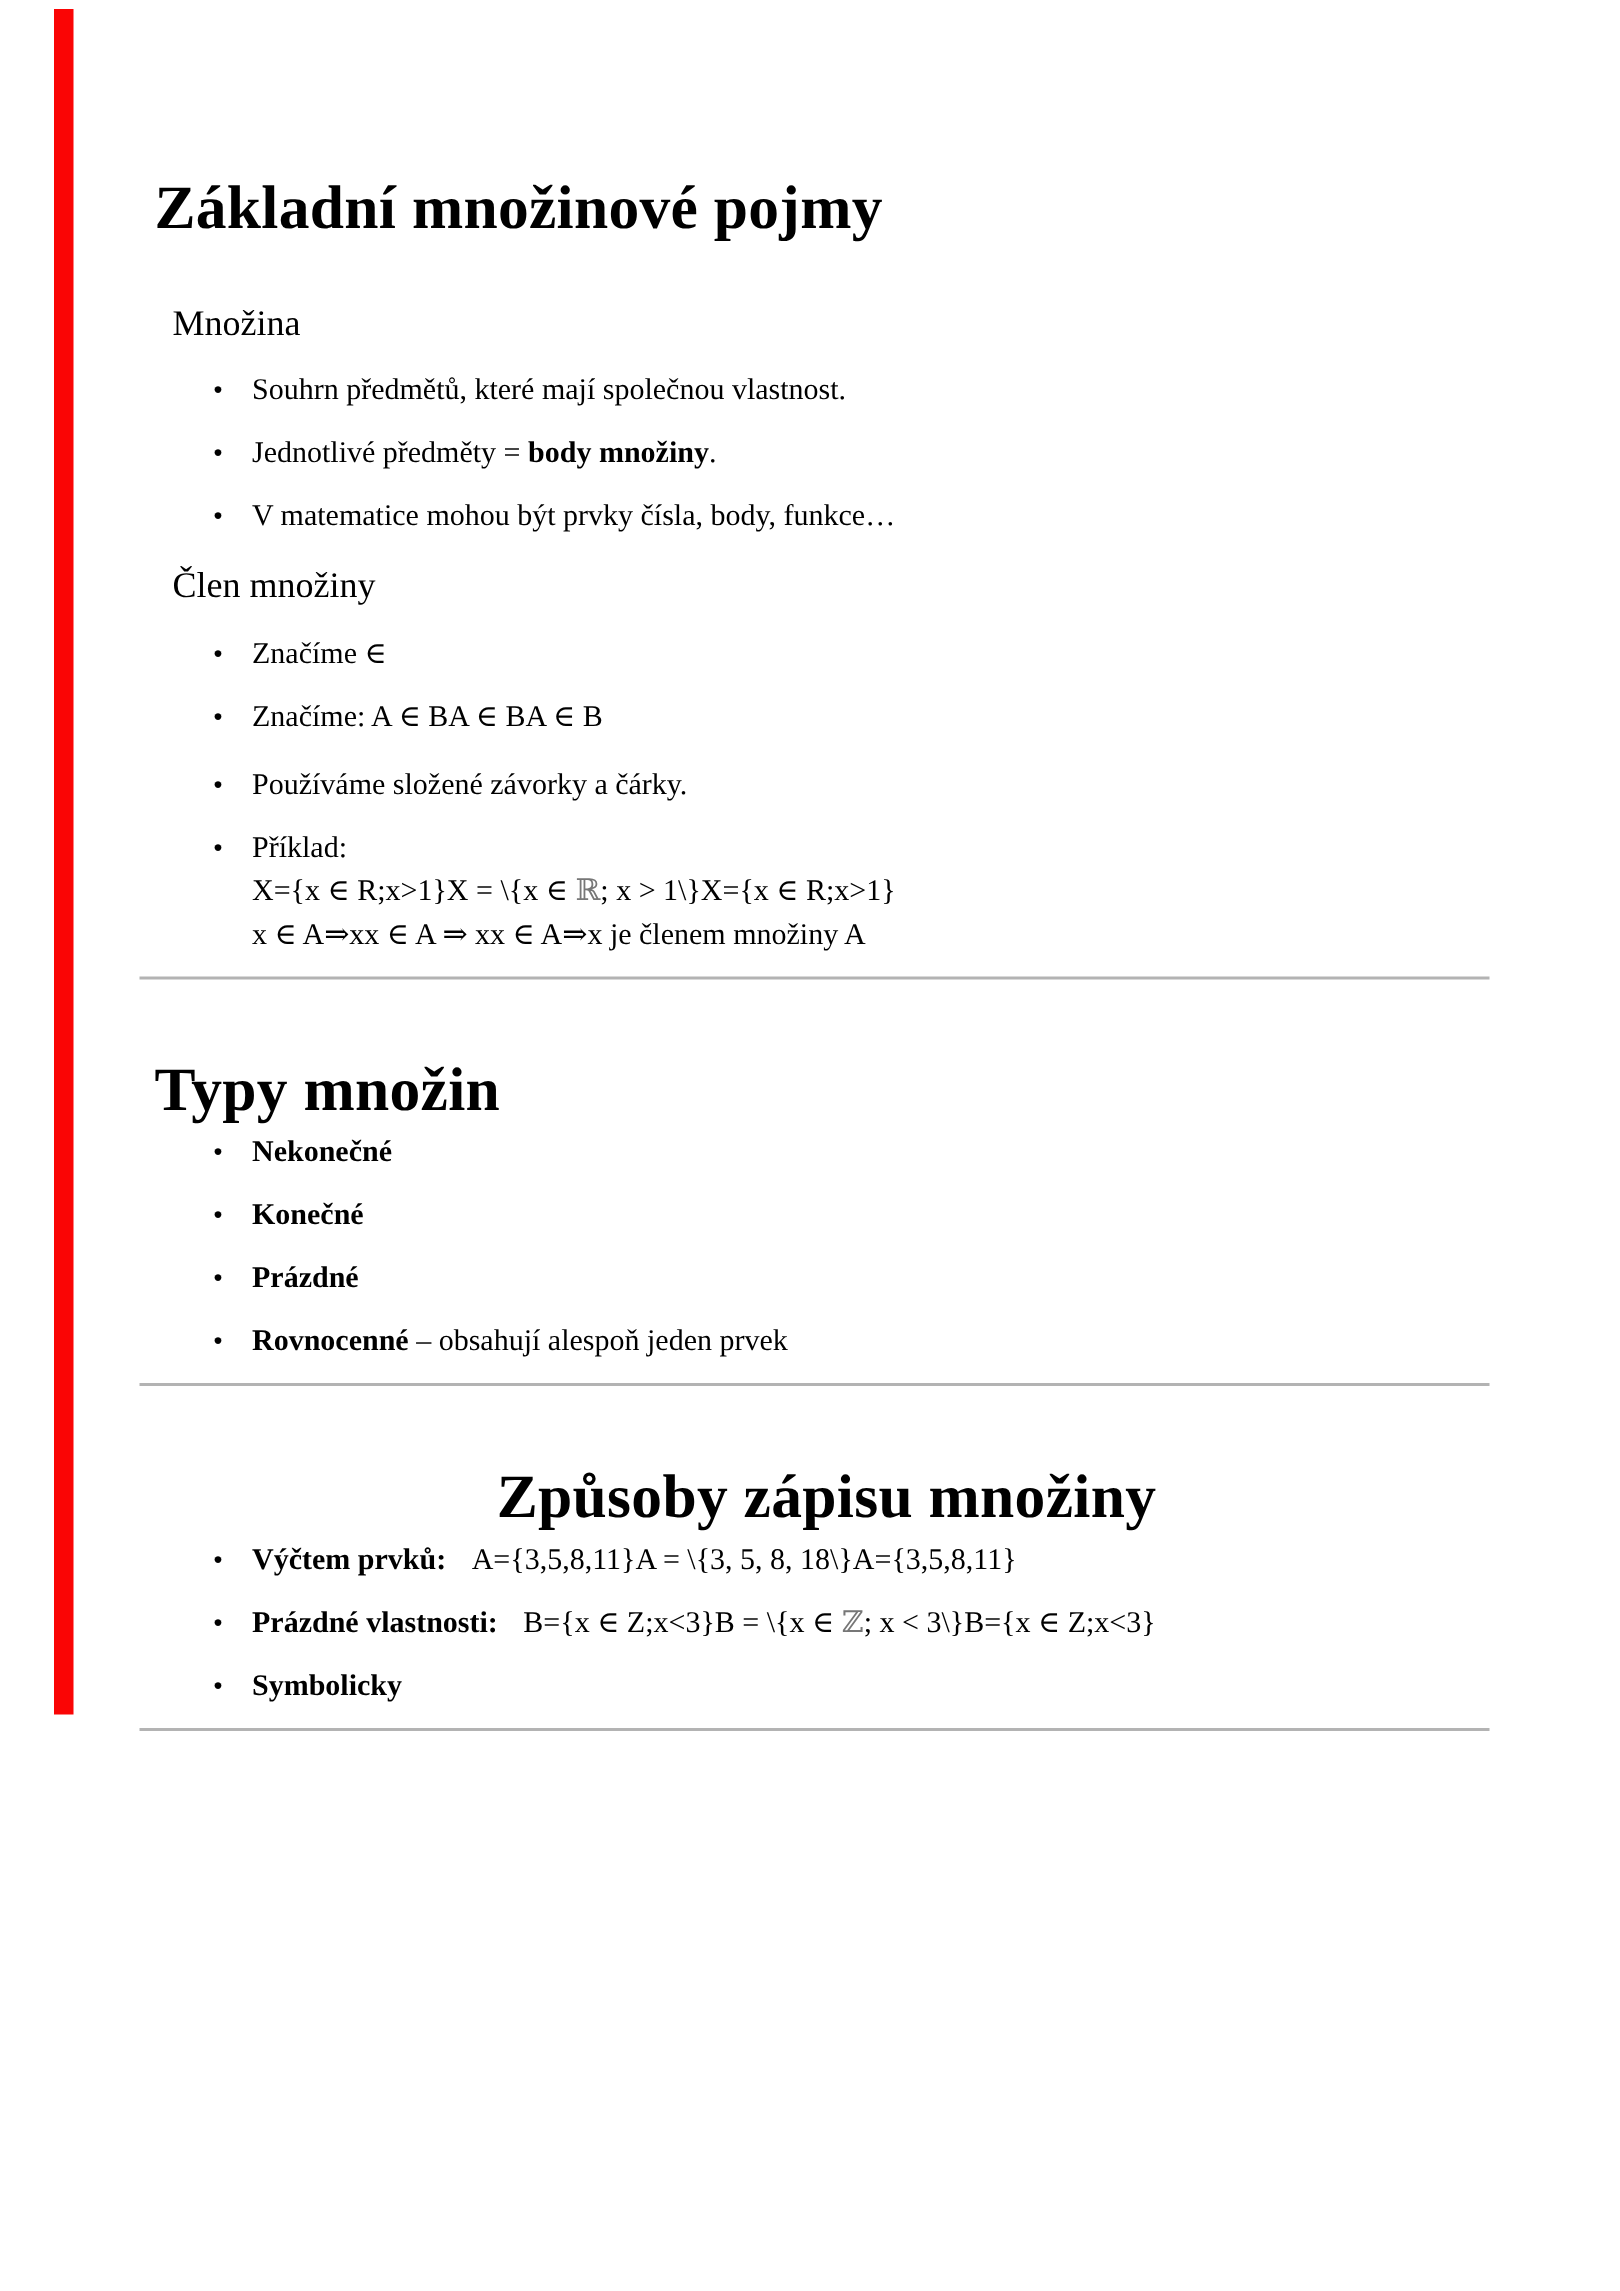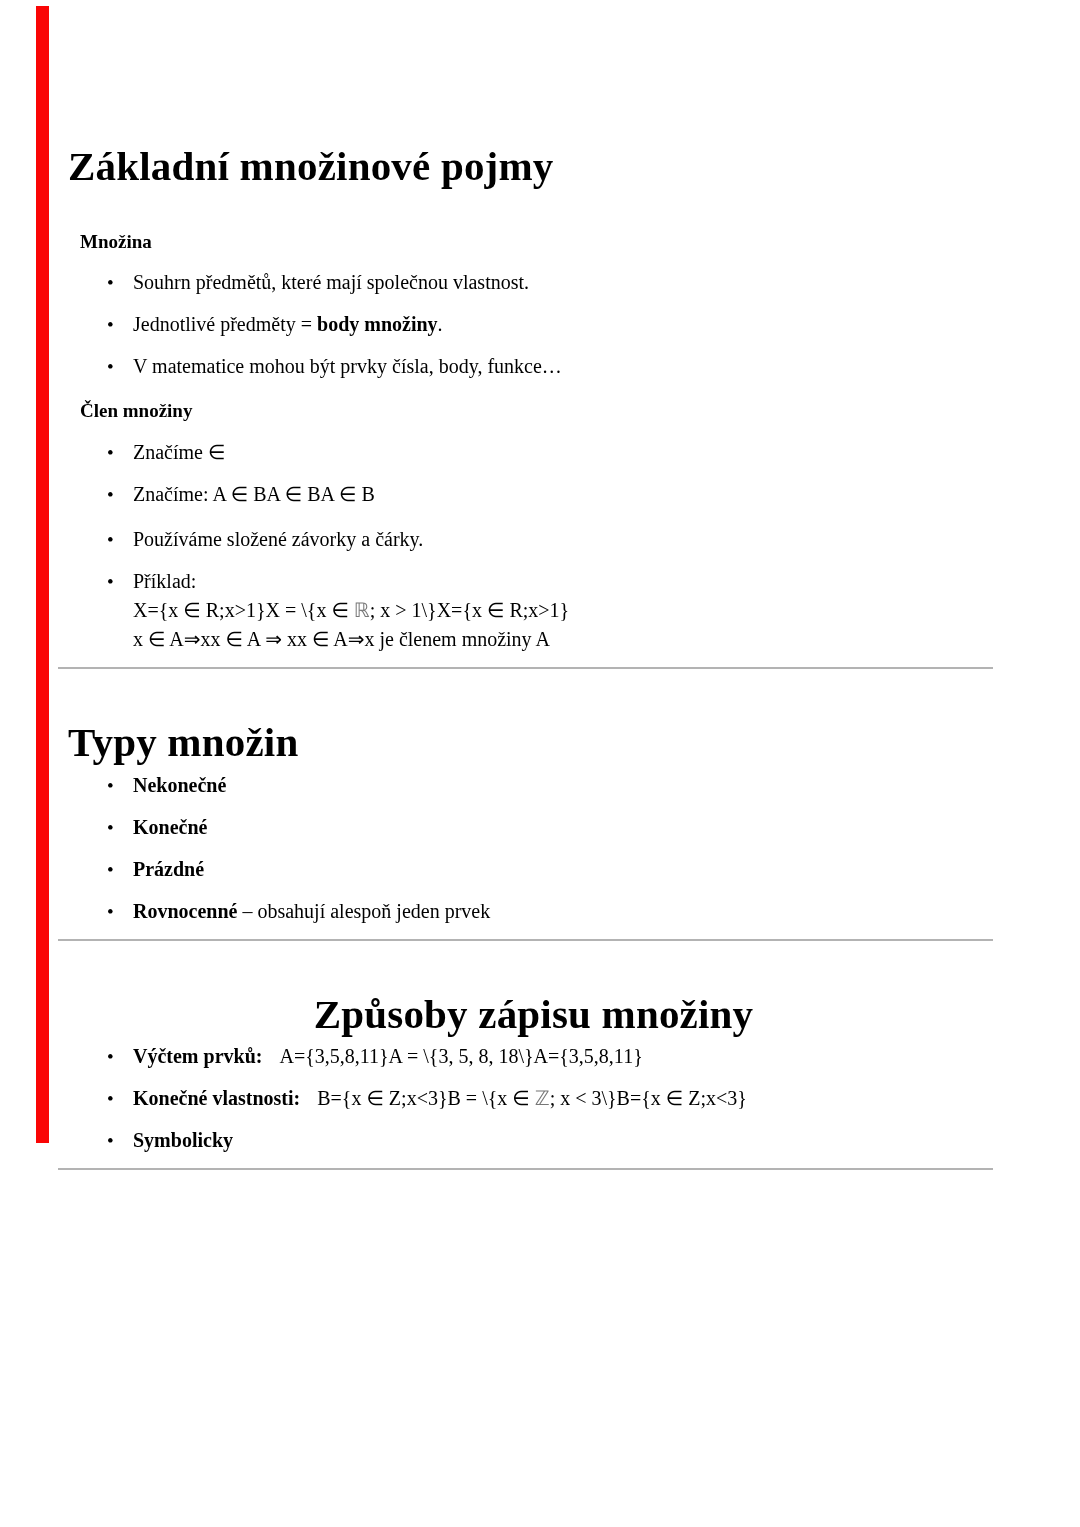--- a/index.html
+++ b/index.html
@@ -17,34 +17,33 @@
   }
   .accent-bar {
     position: absolute;
     left: 36px;
     top: 6px;
     width: 13px;
     height: 1137px;
     background: #fa0505;
   }
   .doc {
-    padding: 115px 95px 0 68px;
-    margin-top: 28px;
+    padding: 115px 95px 0 103px;
   }
   h1 {
     font-size: 41px;
     line-height: 1.16;
     font-weight: bold;
     margin: 0;
     letter-spacing: 0.2px;
   }
   h2 {
-    font-size: 19px;
+    font-size: 24px;
     line-height: 1.15;
-    font-weight: bold;
+    font-weight: normal;
     margin: 19px 0 0 12px;
   }
   section.first h2 {
     margin-top: 40px;
   }
   .h1-section h1 {
     margin-top: 50px;
   }
   .h1-section.indented h1 {
     margin-left: 14px;
@@ -56,21 +55,20 @@
     padding: 0 0 0 65px;
   }
   .h1-section ul {
     margin-top: 4px;
   }
   li {
     font-size: 20px;
     line-height: 29px;
     margin-bottom: 13px;
     position: relative;
-    font-family: Liberation Serif, serif;
   }
   li::before {
     content: "\2022";
     position: absolute;
     left: -26px;
     top: 0;
     font-size: 19px;
   }
   hr {
     border: none;
@@ -155,21 +153,21 @@
 
   <hr>
 
   <section class="h1-section indented">
     <h1>Způsoby zápisu množiny</h1>
     <ul>
       <li>
         <strong>Výčtem prvků:</strong><span class="gap">A={3,5,8,11}A = \{3, 5, 8, 18\}A={3,5,8,11}</span>
       </li>
       <li>
-        <strong>Konečné vlastnosti:</strong><span class="gap">B={x ∈ Z;x&lt;3}B = \{x ∈ </span><span class="bb">ℤ</span><span>; x &lt; 3\}B={x ∈ Z;x&lt;3}</span>
+        <strong>Prázdné vlastnosti:</strong><span class="gap">B={x ∈ Z;x&lt;3}B = \{x ∈ </span><span class="bb">ℤ</span><span>; x &lt; 3\}B={x ∈ Z;x&lt;3}</span>
       </li>
       <li>
         <strong>Symbolicky</strong>
       </li>
     </ul>
   </section>
 
   <hr>
 
 </main>

